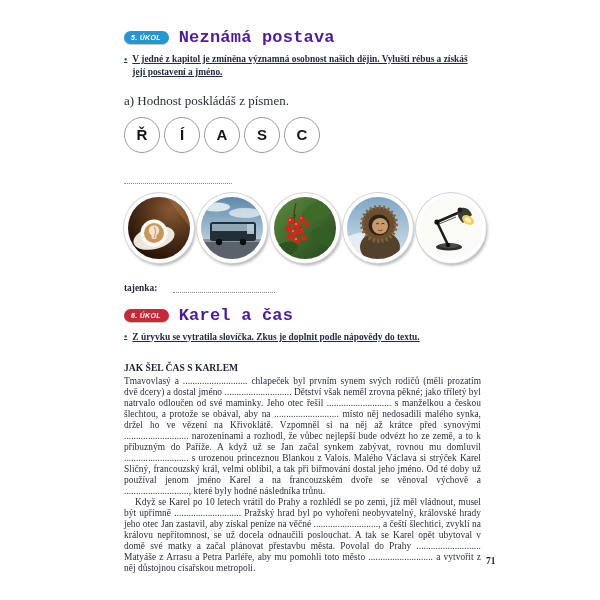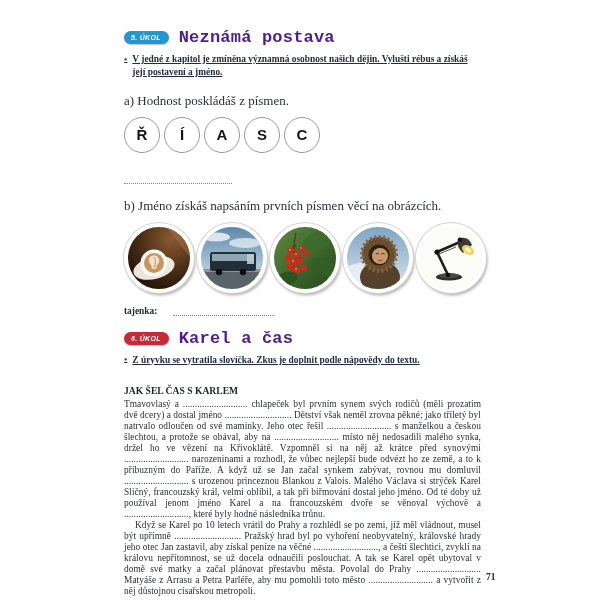--- a/index.html
+++ b/index.html
@@ -45,35 +45,35 @@
 
   
   .photos-row{display:flex;gap:3px;margin-top:9px;}
   .photo{
     width:62px;height:62px;border-radius:50%;border:4px solid #fff;
     box-shadow:0 0 0 1px #d2d2d2, 1.5px 2.5px 3px rgba(0,0,0,.3);
     overflow:hidden;background:#eee;flex:0 0 auto;
   }
   .photo svg{display:block;}
 
-  .tajenka-row{display:flex;align-items:flex-end;gap:16px;margin-top:13px;}
+  .tajenka-row{display:flex;align-items:flex-end;gap:16px;margin-top:20px;}
   .tajenka-label{font-weight:bold;font-size:9.4px;color:#23283a;}
   .tajenka-line{width:102px;}
 
   .task6-header{margin-top:13px;}
 
   .story-title{font-weight:bold;font-size:9.6px;margin-top:19px;color:#1e2330;}
   .story-par{
     font-size:9.4px;line-height:11px;text-align:justify;margin:3px 0 0 0;color:#2a2f3a;
     letter-spacing:.05px;
   }
   .story-par.indent{text-indent:11px;margin-top:0;}
 
   .page-number{
-    position:absolute;left:486px;top:572px;font-size:9.5px;font-weight:bold;color:#2a2a2a;
+    position:absolute;left:486px;top:556px;font-size:9.5px;font-weight:bold;color:#2a2a2a;
   }
 </style>
 </head>
 <body>
 
 <div class="content">
 
   <div class="task-header">
     <span class="badge badge-blue">5. ÚKOL</span>
     <span class="task-title">Neznámá postava</span>
@@ -89,21 +89,20 @@
   <div class="letters-row">
     <div class="letter-circle">Ř</div>
     <div class="letter-circle">Í</div>
     <div class="letter-circle">A</div>
     <div class="letter-circle">S</div>
     <div class="letter-circle">C</div>
   </div>
 
   <div class="dotline answer-line-a"></div>
 
-  <div class="part-label">b) Jméno získáš napsáním prvních písmen věcí na obrázcích.</div>
 
   <div class="photos-row">
 
     <div class="photo">
       <svg width="62" height="62" viewBox="0 0 62 62">
         <defs>
           <radialGradient id="cof" cx="70%" cy="20%" r="90%">
             <stop offset="0%" stop-color="#8a5a33"></stop>
               <stop offset="55%" stop-color="#4b2e17"></stop>
               <stop offset="100%" stop-color="#1e0f05"></stop>

